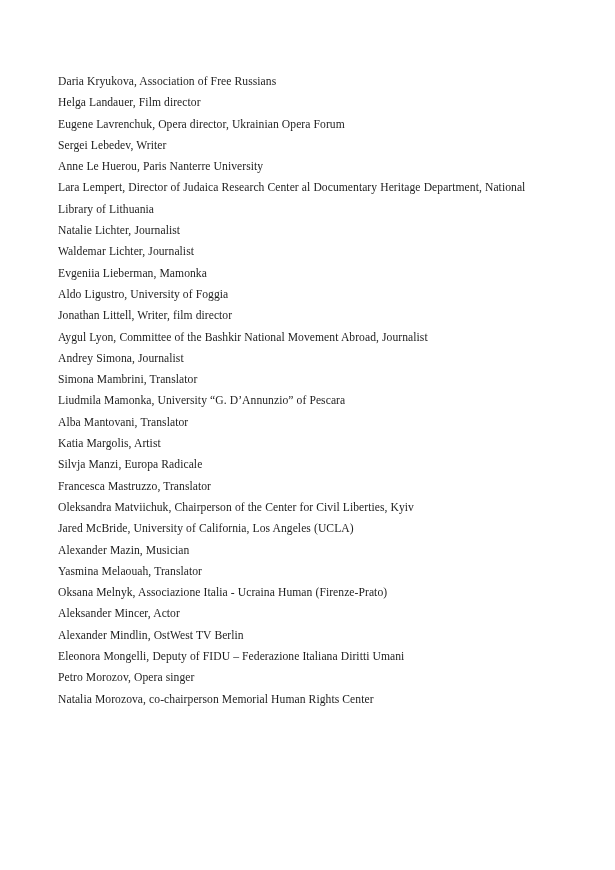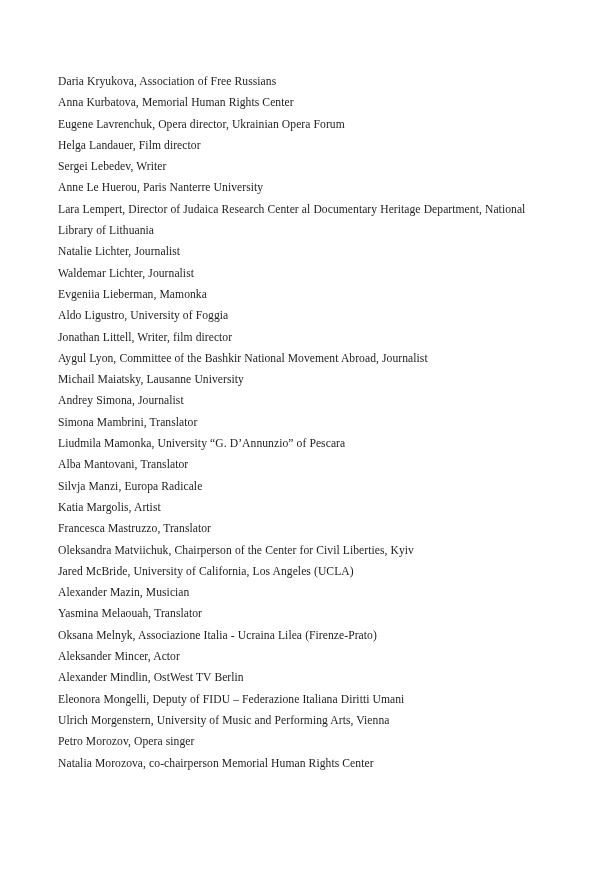--- a/index.html
+++ b/index.html
@@ -45,45 +45,42 @@
     white-space: normal;
     word-spacing: 0.01em;
   }
 </style>
 </head>
 <body>
 
 <div class="page">
   <ul class="signatory-list">
       <li class="signatory-entry">Daria Kryukova, Association of Free Russians</li>
-      <li class="signatory-entry">Anna Kurbatova, Memorial Human Rights Center</li>
+      <li class="signatory-entry">Helga Landauer, Film director</li>
       <li class="signatory-entry">Eugene Lavrenchuk, Opera director, Ukrainian Opera Forum</li>
-      <li class="signatory-entry">Helga Landauer, Film director</li>
       <li class="signatory-entry">Sergei Lebedev, Writer</li>
       <li class="signatory-entry">Anne Le Huerou, Paris Nanterre University</li>
       <li class="signatory-entry">Lara Lempert, Director of Judaica Research Center al Documentary Heritage Department, National Library of Lithuania</li>
       <li class="signatory-entry">Natalie Lichter, Journalist</li>
       <li class="signatory-entry">Waldemar Lichter, Journalist</li>
       <li class="signatory-entry">Evgeniia Lieberman, Mamonka</li>
       <li class="signatory-entry">Aldo Ligustro, University of Foggia</li>
       <li class="signatory-entry">Jonathan Littell, Writer, film director</li>
       <li class="signatory-entry">Aygul Lyon, Committee of the Bashkir National Movement Abroad, Journalist</li>
-      <li class="signatory-entry">Michail Maiatsky, Lausanne University</li>
       <li class="signatory-entry">Andrey Simona, Journalist</li>
       <li class="signatory-entry">Simona Mambrini, Translator</li>
       <li class="signatory-entry">Liudmila Mamonka, University “G. D’Annunzio” of Pescara</li>
       <li class="signatory-entry">Alba Mantovani, Translator</li>
+      <li class="signatory-entry">Katia Margolis, Artist</li>
       <li class="signatory-entry">Silvja Manzi, Europa Radicale</li>
-      <li class="signatory-entry">Katia Margolis, Artist</li>
       <li class="signatory-entry">Francesca Mastruzzo, Translator</li>
       <li class="signatory-entry">Oleksandra Matviichuk, Chairperson of the Center for Civil Liberties, Kyiv</li>
       <li class="signatory-entry">Jared McBride, University of California, Los Angeles (UCLA)</li>
       <li class="signatory-entry">Alexander Mazin, Musician</li>
       <li class="signatory-entry">Yasmina Melaouah, Translator</li>
-      <li class="signatory-entry">Oksana Melnyk, Associazione Italia - Ucraina Lilea (Firenze-Prato)</li>
+      <li class="signatory-entry">Oksana Melnyk, Associazione Italia - Ucraina Human (Firenze-Prato)</li>
       <li class="signatory-entry">Aleksander Mincer, Actor</li>
       <li class="signatory-entry">Alexander Mindlin, OstWest TV Berlin</li>
       <li class="signatory-entry">Eleonora Mongelli, Deputy of FIDU – Federazione Italiana Diritti Umani</li>
-      <li class="signatory-entry">Ulrich Morgenstern, University of Music and Performing Arts, Vienna</li>
       <li class="signatory-entry">Petro Morozov, Opera singer</li>
       <li class="signatory-entry">Natalia Morozova, co-chairperson Memorial Human Rights Center</li>
     </ul>
 </div>
 
 </body></html>

